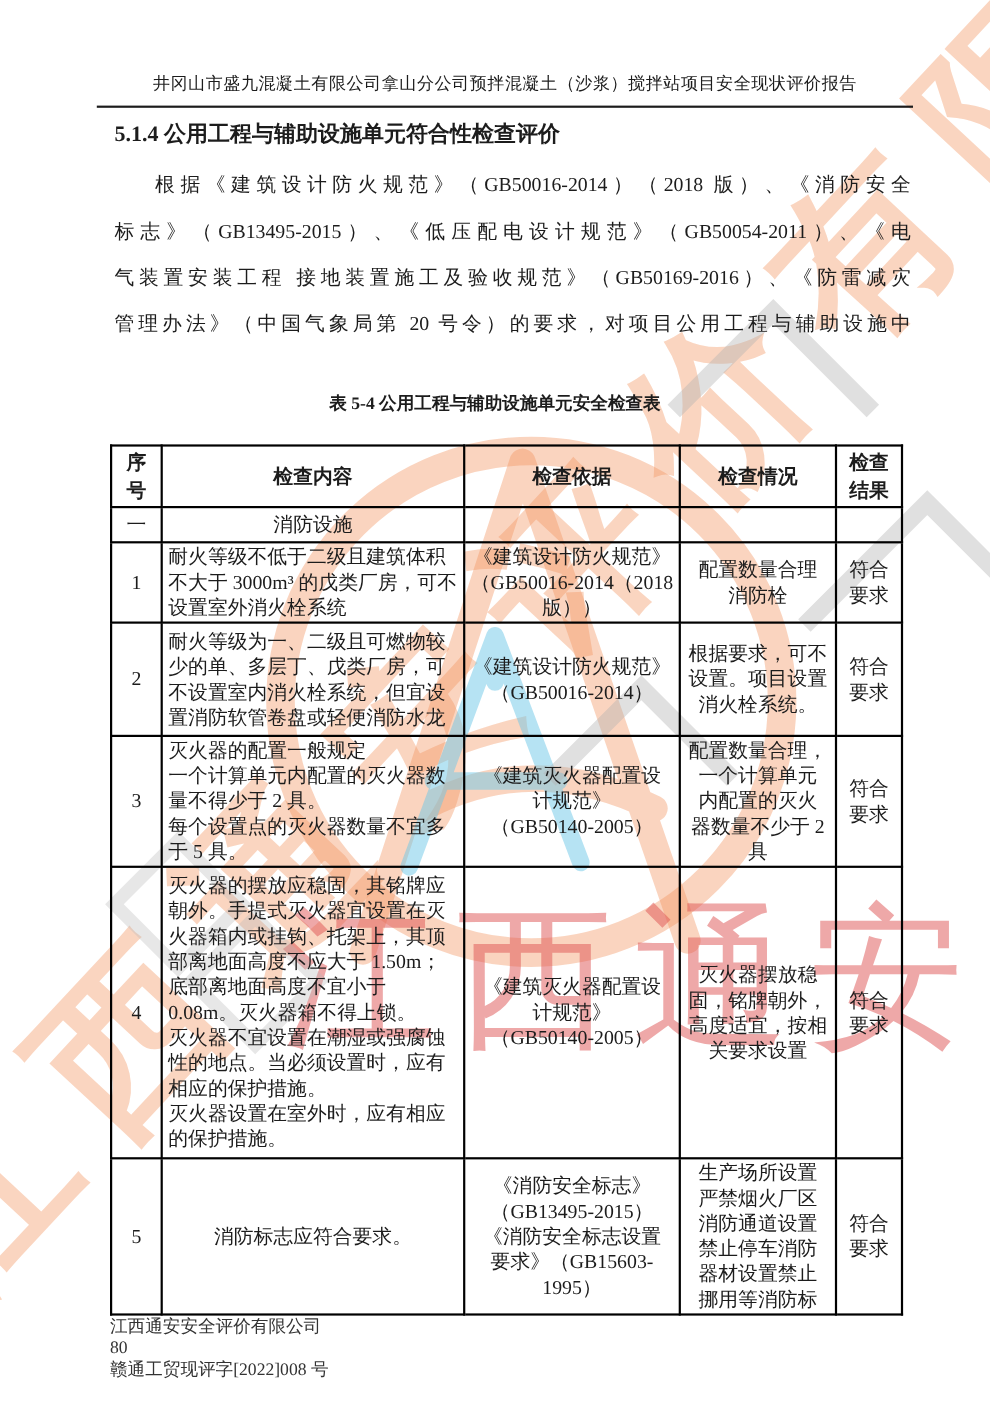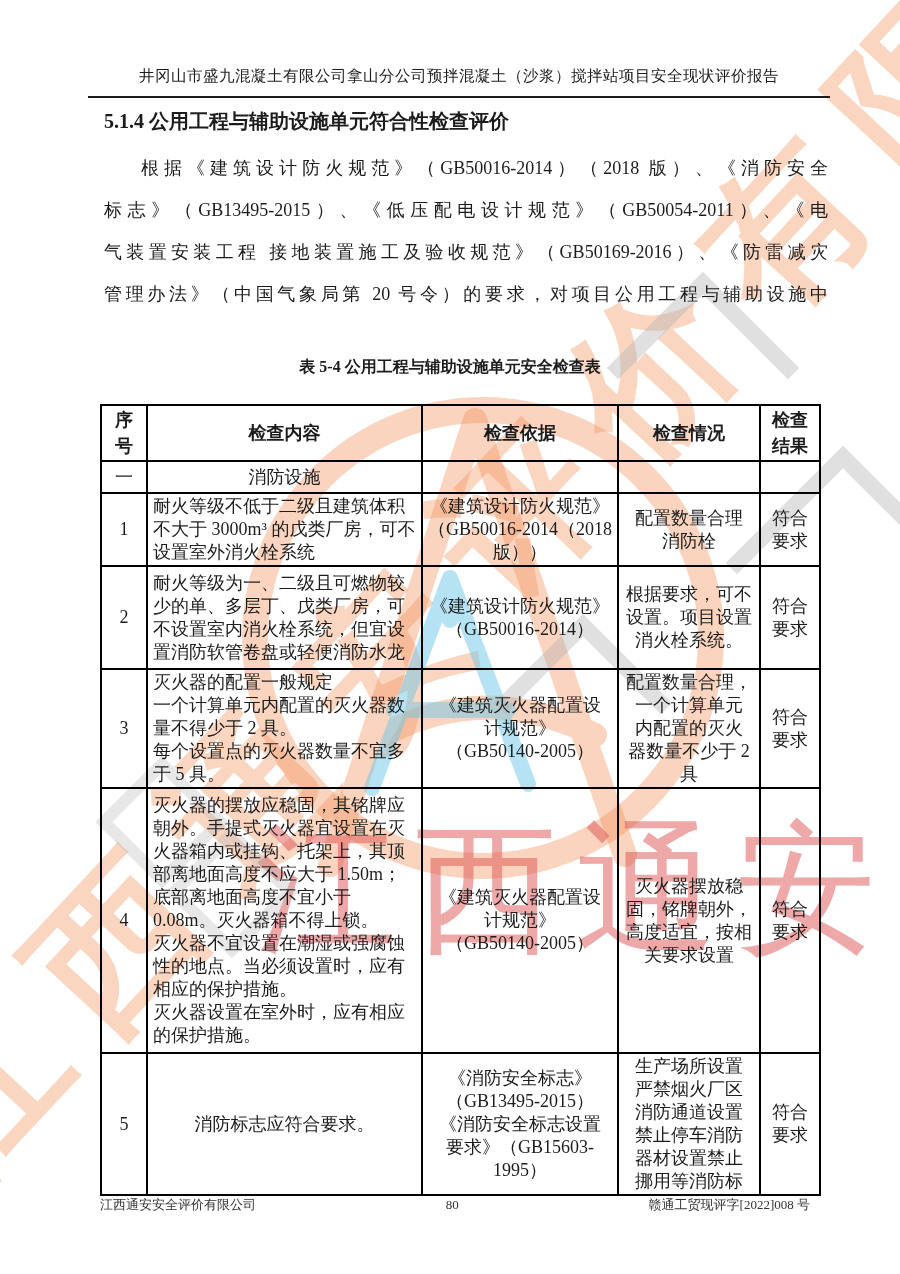--- a/index.html
+++ b/index.html
@@ -63,21 +63,21 @@
   table.insp th{font-weight:bold;text-align:center;line-height:26px;}
   .c-no{text-align:center;}
   .c-content{text-align:left;white-space:pre-line;}
   .c-content.center{text-align:center;}
   .c-basis,.c-situation,.c-result{text-align:center;white-space:pre-line;}
   tr.rh{height:56px;} tr.rsec{height:32px;} tr.r1{height:70px;}
   tr.r2{height:103px;} tr.r3{height:115px;} tr.r4{height:265px;} tr.r5{height:138px;}
   .footer{
     position:absolute;left:100px;right:90px;top:1196px;
     display:flex;justify-content:space-between;align-items:baseline;
-    font-size:13px;color:#333;
+    font-size:16px;color:#333;flex-direction:column;
   }
 </style>
 </head>
 <body>
 
 <div class="page">
 
   <div class="wm">
     <div class="wm-diag">江西通安评价有限公司</div>
 

